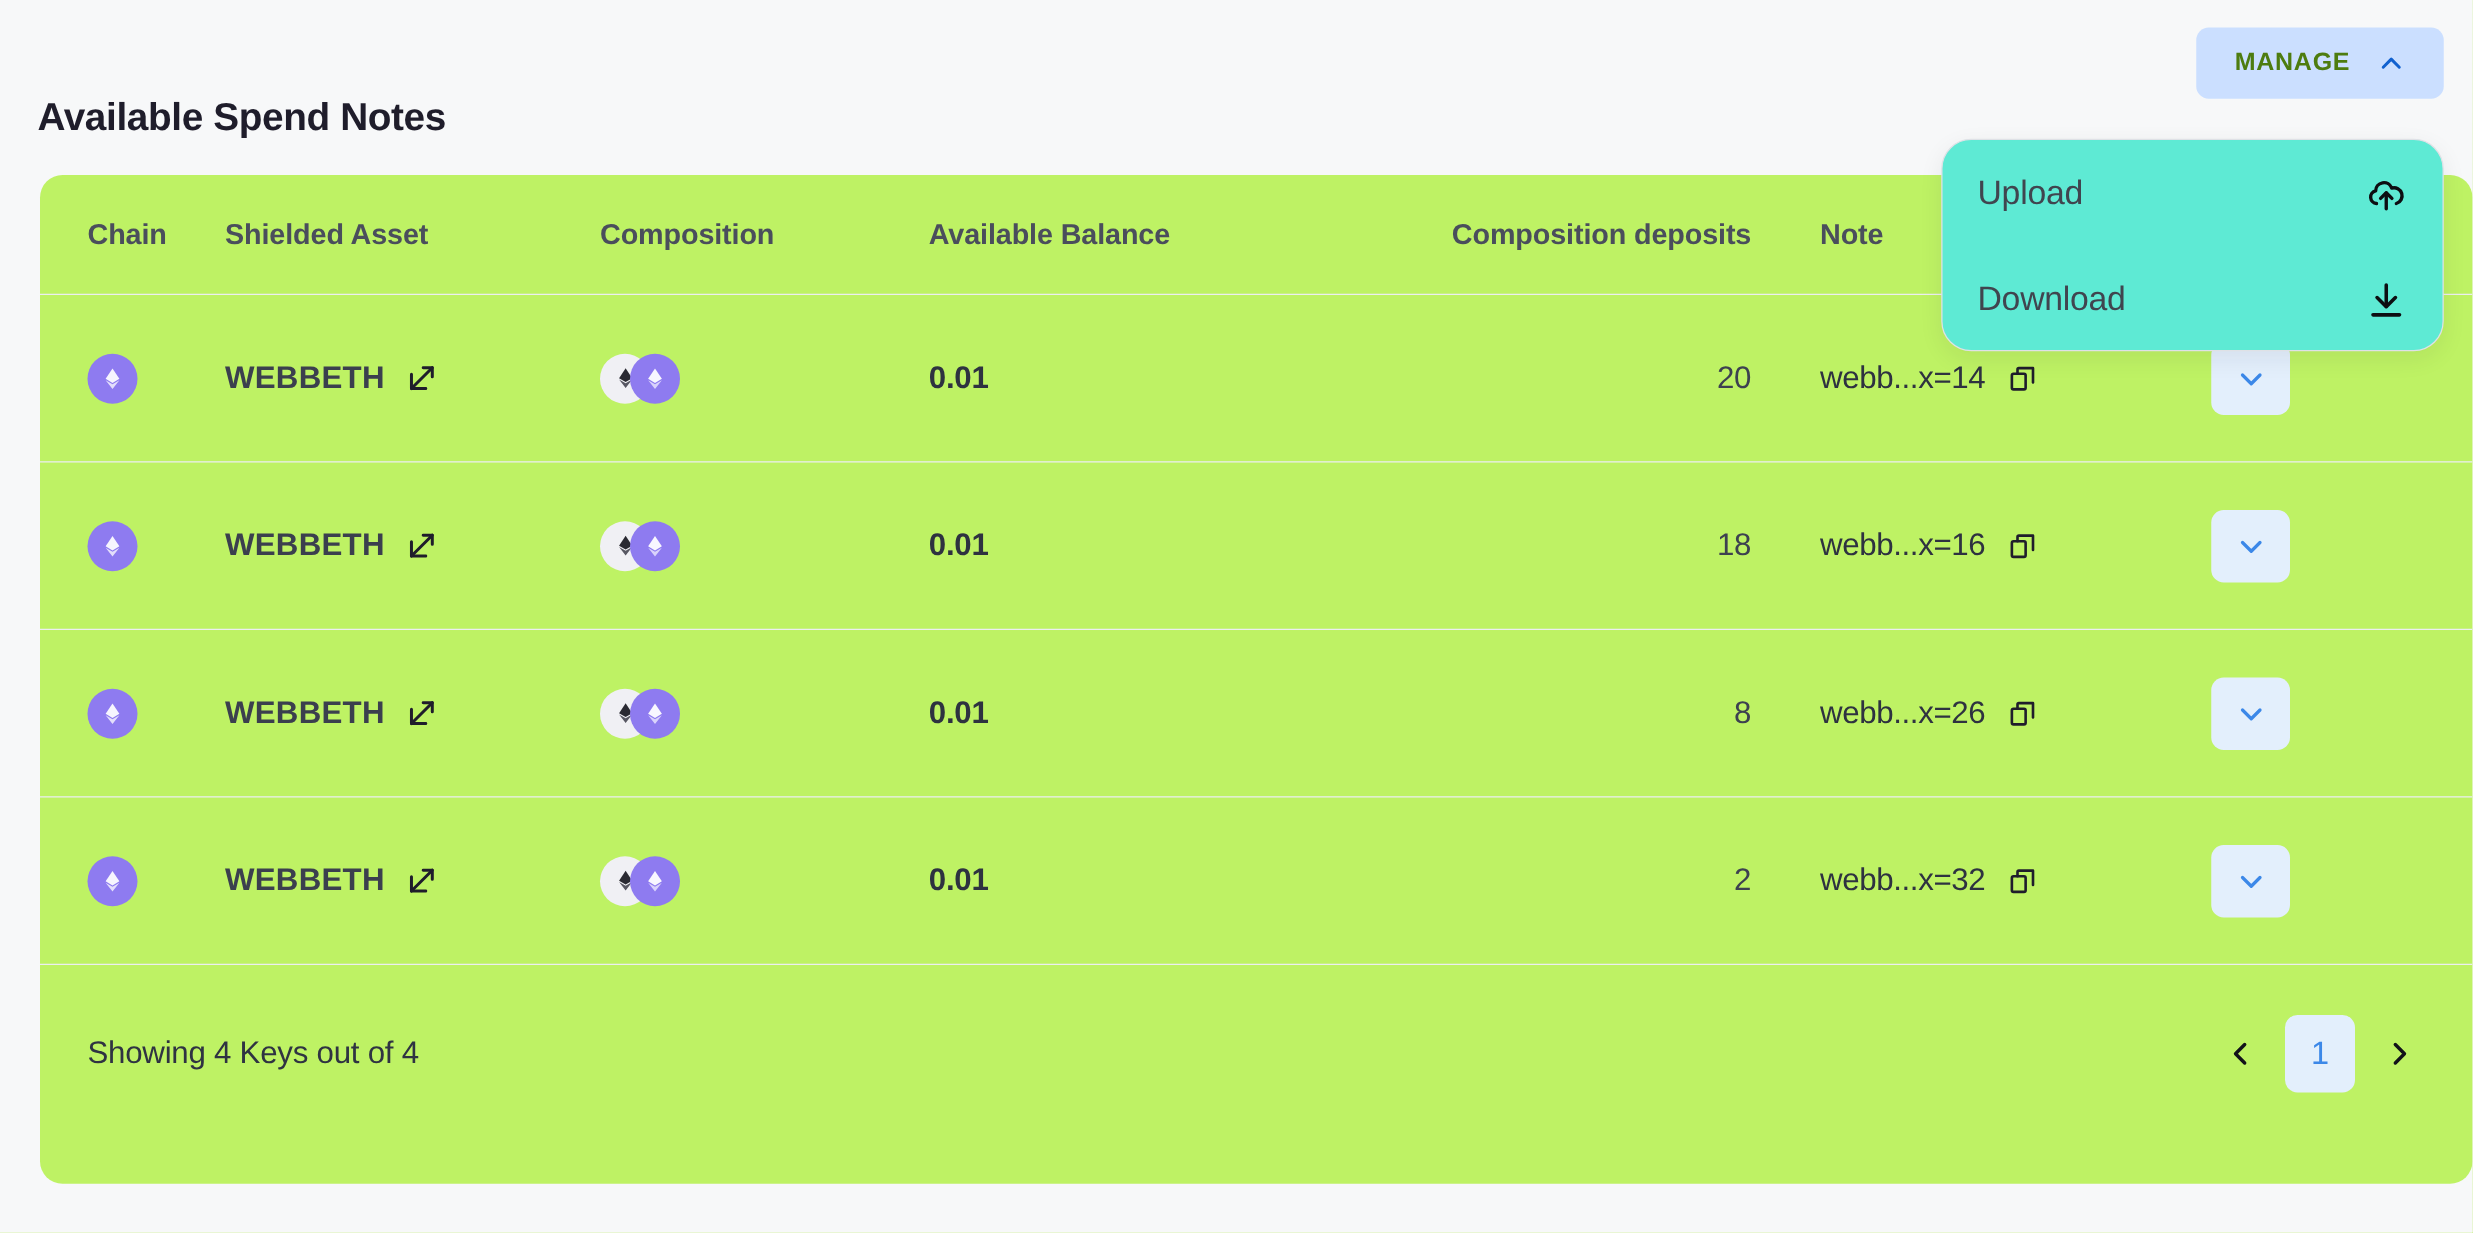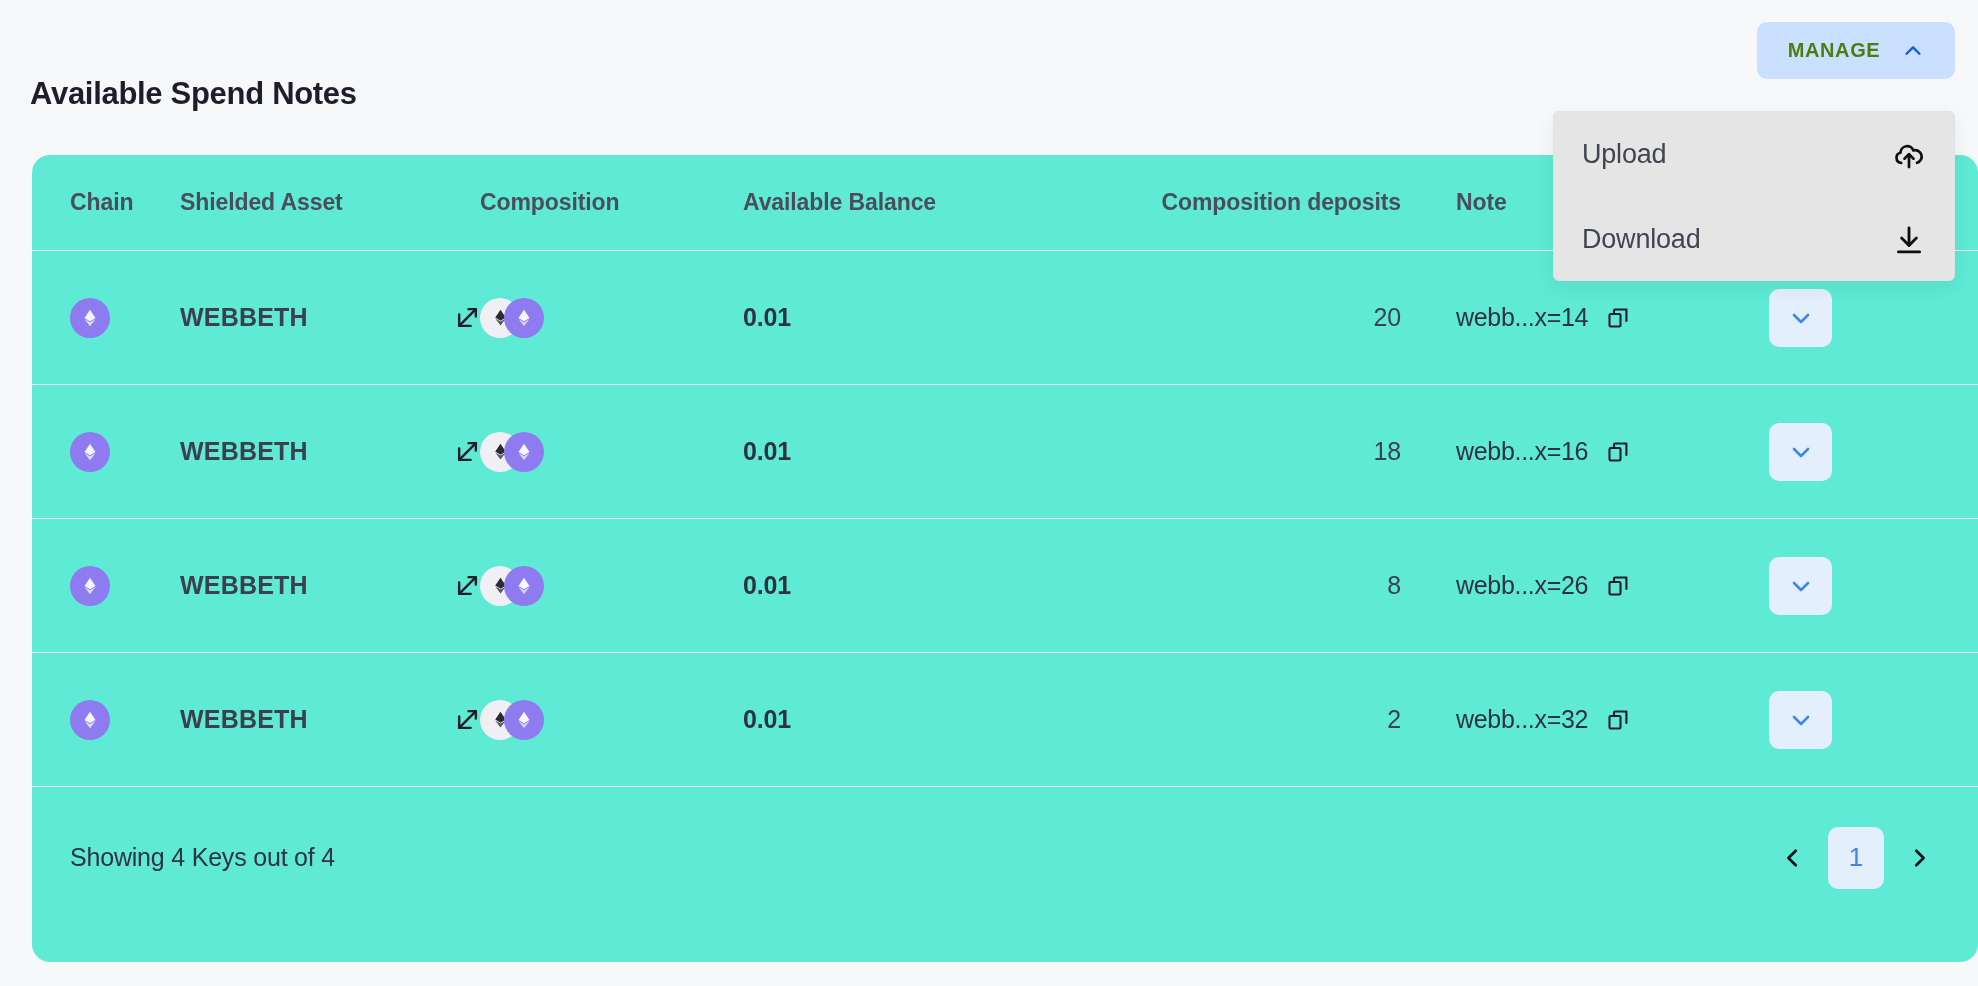--- a/index.html
+++ b/index.html
@@ -36,39 +36,39 @@
   }
   .manage-btn .label {
     font-size: 20px; font-weight: 700; color: #4d7c0f; letter-spacing: 0.6px;
   }
   .manage-btn .chev { display: block; width: 22px; height: 22px; }
 
   
   .dropdown {
     position: absolute; left: 1553px; top: 111px;
     width: 402px; height: 170px;
-    background: #e5e5e5;
+    background: #5eead4;
     border: 1.5px solid #dfe1e6;
-    border-radius: 6px;
+    border-radius: 24px;
     box-shadow: 0 6px 20px rgba(22,27,45,0.07);
     z-index: 50;
     padding: 0 28px;
   }
   .dd-item {
     height: 85px; display: flex; align-items: center;
     justify-content: space-between; cursor: pointer;
   }
   .dd-item .t { font-size: 27px; color: #40454f; letter-spacing: -0.2px; }
   .dd-item .ic { width: 34px; height: 34px; display: block; }
 
   
   .card {
-    position: absolute; left: 32px; top: 155px;
+    position: absolute; left: 32px; top: 140px;
     width: 1946px; height: 807px;
-    background: #5eead4;
+    background: #bef264;
     border-radius: 18px 18px 18px 18px;
     overflow: hidden;
   }
   .table { width: 100%; }
   .trow {
     display: flex; align-items: center;
     height: 134px;
     border-bottom: 1.5px solid #eceef1;
     padding: 0 0 0 0;
   }
@@ -90,21 +90,21 @@
 
   
   .token-circle {
     width: 40px; height: 40px; border-radius: 50%;
     display: inline-flex; align-items: center; justify-content: center;
   }
   .token-purple { background: #8e7bf0; }
   .token-grey   { background: #f0f0f4; }
 
   
-  .asset-wrap { display: flex; align-items: center; gap: 17px; justify-content: space-between; }
+  .asset-wrap { display: flex; align-items: center; gap: 17px; }
   .asset-name {
     font-size: 25px; font-weight: 700; color: #3b3f4e; letter-spacing: 0.2px;
   }
   .ext-ic { width: 25px; height: 25px; display: block; cursor: pointer; }
 
   
   .comp-wrap { display: flex; align-items: center; }
   .comp-wrap .token-circle:nth-child(2) { margin-left: -16px; z-index: 2; }
 
   .bal {

